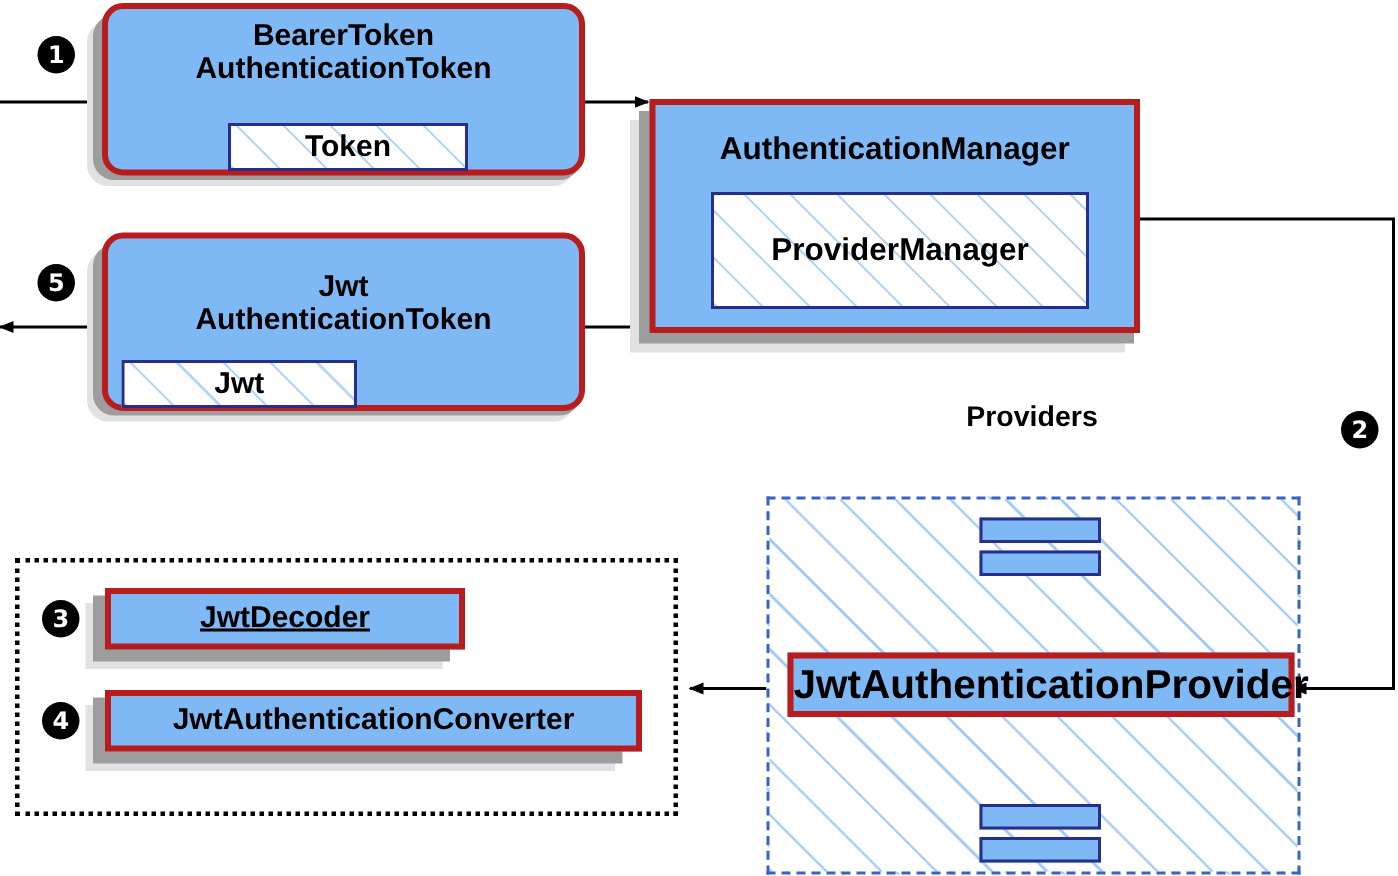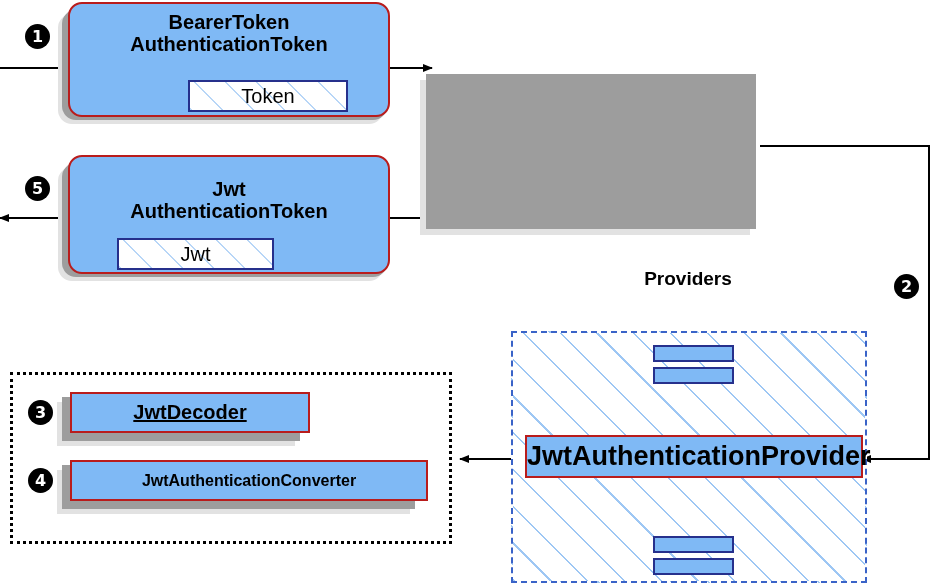--- a/index.html
+++ b/index.html
@@ -23,21 +23,21 @@
     top: 0;
     width: 932px;
     height: 584px;
   }
 
   
   .node {
     position: absolute;
     box-sizing: border-box;
     background: #7FB9F5;
-    border: 2px solid #b91c1c;
+    border: 4px solid #b91c1c;
     color: #000000;
     font-weight: bold;
     display: flex;
     flex-direction: column;
     align-items: flex-end;
     z-index: 5;
   }
   .node.rounded {
     border-radius: 14px;
   }
@@ -69,23 +69,22 @@
     background-image: repeating-linear-gradient(
         45deg,
         rgba(125,180,240,0.55) 0px,
         rgba(125,180,240,0.55) 1.5px,
         rgba(255,255,255,0) 1.5px,
         rgba(255,255,255,0) 22px);
     border: 2px solid #26308C;
     display: flex;
     align-items: center;
     justify-content: center;
-    font-weight: normal;
+    font-weight: bold;
     color: #000;
-    margin-left: 38px;
   }
 
   
   .hatch-region {
     position: absolute;
     box-sizing: border-box;
     background-color: #ffffff;
     background-image: repeating-linear-gradient(
         45deg,
         rgba(125,180,240,0.75) 0px,
@@ -206,34 +205,40 @@
       <div>Jwt</div>
       <div>AuthenticationToken</div>
     </div>
     <div class="hatch" style="position:absolute; left:9px; top:81px; width:157px; height:32px; font-size:20px;">
       <span>Jwt</span>
     </div>
   </div>
 
   <div class="shadow soft" style="left:420px; top:80px; width:330px; height:155px;"></div>
   <div class="shadow" style="left:426px; top:74px; width:330px; height:155px;"></div>
+  <div class="node" style="left:433px; top:66px; width:327px; height:156px; padding-top:18px; font-size:21px;">
+    <div class="node-title">AuthenticationManager</div>
+    <div class="hatch" style="position:absolute; left:37px; top:58px; width:252px; height:78px; font-size:21px;">
+      <span>ProviderManager</span>
+    </div>
+  </div>
 
   <div class="dotted-region" style="left:10px; top:372px; width:442px; height:172px;"></div>
 
   <div class="shadow soft" style="left:57px; top:402px; width:238px; height:44px;"></div>
   <div class="shadow" style="left:62px; top:397px; width:238px; height:44px;"></div>
   <div class="node" style="left:70px; top:392px; width:240px; height:41px;
               justify-content:center; font-size:20px;text-decoration:underline;">
     <div class="node-title">JwtDecoder</div>
   </div>
 
   <div class="shadow soft" style="left:57px; top:470px; width:353px; height:44px;"></div>
   <div class="shadow" style="left:62px; top:465px; width:353px; height:44px;"></div>
   <div class="node" style="left:70px; top:460px; width:358px; height:41px;
-              justify-content:center; font-size:16px;">
+              justify-content:center; font-size:20px;">
     <div class="node-title">JwtAuthenticationConverter</div>
   </div>
 
   <div class="marker" style="left:25px; top:24px;">1</div>
   <div class="marker" style="left:25px; top:176px;">5</div>
   <div class="marker" style="left:894px; top:274px;">2</div>
   <div class="marker" style="left:28px; top:400px;">3</div>
   <div class="marker" style="left:28px; top:468px;">4</div>
 
 </div>

